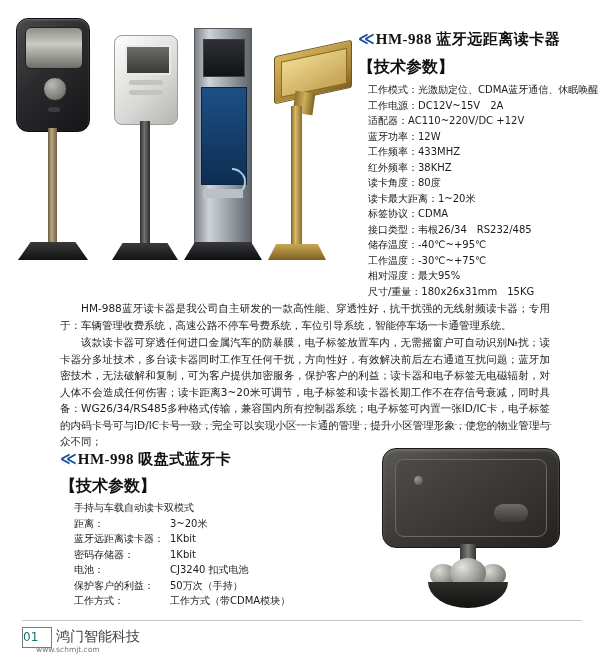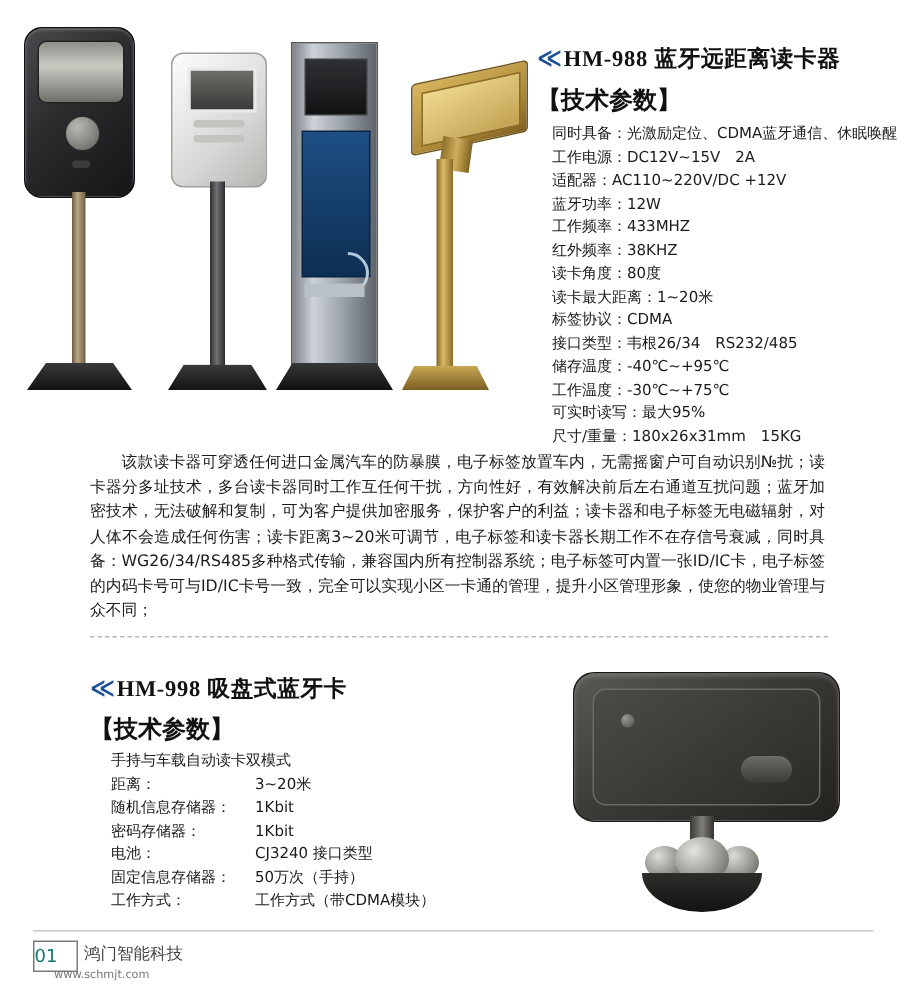--- a/index.html
+++ b/index.html
@@ -318,21 +318,21 @@
     width: 28px; height: 19px;
     border: 1px solid #7a7a7a;
     font-size: 12px;
     line-height: 19px;
     text-align: left;
     color: #0f766e;
   }
   .footer-brand {
     position: absolute;
     left: 56px; top: 628px;
-    font-size: 11px;
+    font-size: 14px;
     color: #444;
   }
   .footer-url {
     position: absolute;
     left: 36px; top: 645px;
     font-size: 7.5px;
     color: #777;
   }
 </style>
 </head>
@@ -383,65 +383,66 @@
     </div>
   </div>
 
   <div class="spec-panel">
     <div class="title-row">
       <span class="chev">≪</span>
       <span class="prod-title">HM-988 蓝牙远距离读卡器</span>
     </div>
     <div class="spec-head">【技术参数】</div>
     <div class="spec-list">
-      <div class="spec-row">同时具备：光激励定位、CDMA蓝牙通信、休眠唤醒</div>
+      <div class="spec-row">工作模式：光激励定位、CDMA蓝牙通信、休眠唤醒</div>
       <div class="spec-row">工作电源：DC12V~15V　2A</div>
       <div class="spec-row">适配器：AC110~220V/DC +12V</div>
       <div class="spec-row">蓝牙功率：12W</div>
       <div class="spec-row">工作频率：433MHZ</div>
       <div class="spec-row">红外频率：38KHZ</div>
       <div class="spec-row">读卡角度：80度</div>
       <div class="spec-row">读卡最大距离：1~20米</div>
       <div class="spec-row">标签协议：CDMA</div>
       <div class="spec-row">接口类型：韦根26/34　RS232/485</div>
       <div class="spec-row">储存温度：-40℃~+95℃</div>
       <div class="spec-row">工作温度：-30℃~+75℃</div>
-      <div class="spec-row">可实时读写：最大95%</div>
+      <div class="spec-row">相对湿度：最大95%</div>
       <div class="spec-row">尺寸/重量：180x26x31mm　15KG</div>
     </div>
   </div>
 
   <div class="body-text">
+    <p>HM-988蓝牙读卡器是我公司自主研发的一款高性能、穿透性好，抗干扰强的无线射频读卡器；专用于：车辆管理收费系统，高速公路不停车号费系统，车位引导系统，智能停车场一卡通管理系统。</p>
     <p>该款读卡器可穿透任何进口金属汽车的防暴膜，电子标签放置车内，无需摇窗户可自动识别№扰；读卡器分多址技术，多台读卡器同时工作互任何干扰，方向性好，有效解决前后左右通道互扰问题；蓝牙加密技术，无法破解和复制，可为客户提供加密服务，保护客户的利益；读卡器和电子标签无电磁辐射，对人体不会造成任何伤害；读卡距离3~20米可调节，电子标签和读卡器长期工作不在存信号衰减，同时具备：WG26/34/RS485多种格式传输，兼容国内所有控制器系统；电子标签可内置一张ID/IC卡，电子标签的内码卡号可与ID/IC卡号一致，完全可以实现小区一卡通的管理，提升小区管理形象，使您的物业管理与众不同；</p>
   </div>
 
   <div class="divider"></div>
 
   <div class="prod2">
     <div class="title-row">
       <span class="chev">≪</span>
       <span class="prod-title">HM-998 吸盘式蓝牙卡</span>
     </div>
     <div class="spec-head">【技术参数】</div>
     <div class="spec-list">
       <div class="spec-row">手持与车载自动读卡双模式</div>
       <div class="spec-row">
         <span class="k">距离：</span><span class="v">3~20米</span>
       </div>
       <div class="spec-row">
-        <span class="k">随机信息存储器：</span><span class="v">1Kbit</span>
+        <span class="k">蓝牙远距离读卡器：</span><span class="v">1Kbit</span>
       </div>
       <div class="spec-row">
         <span class="k">密码存储器：</span><span class="v">1Kbit</span>
       </div>
       <div class="spec-row">
-        <span class="k">电池：</span><span class="v">CJ3240 接口类型</span>
-      </div>
-      <div class="spec-row">
-        <span class="k">固定信息存储器：</span><span class="v">50万次（手持）</span>
+        <span class="k">电池：</span><span class="v">CJ3240 扣式电池</span>
+      </div>
+      <div class="spec-row">
+        <span class="k">保护客户的利益：</span><span class="v">50万次（手持）</span>
       </div>
       <div class="spec-row">
         <span class="k">工作方式：</span><span class="v">工作方式（带CDMA模块）</span>
       </div>
     </div>
   </div>
 
   <div class="card-photo">
     <div class="card-body">
       <div class="card-inner">

